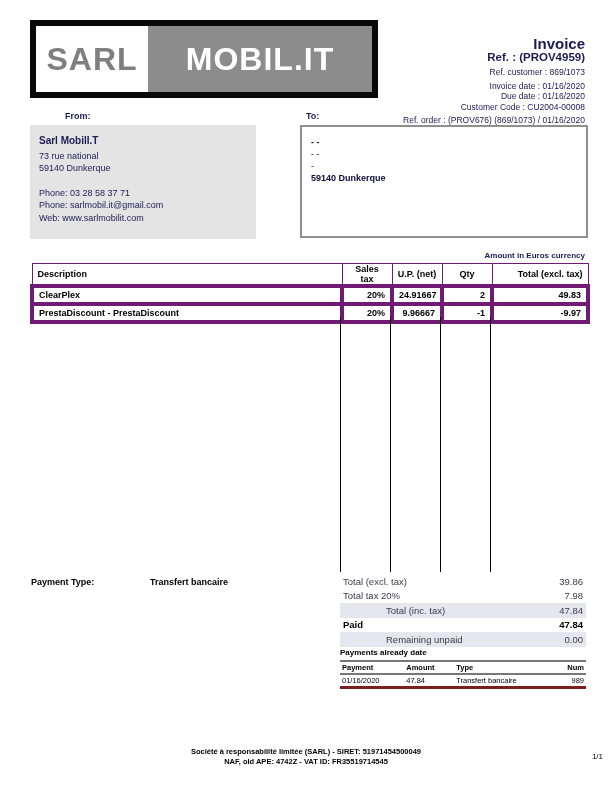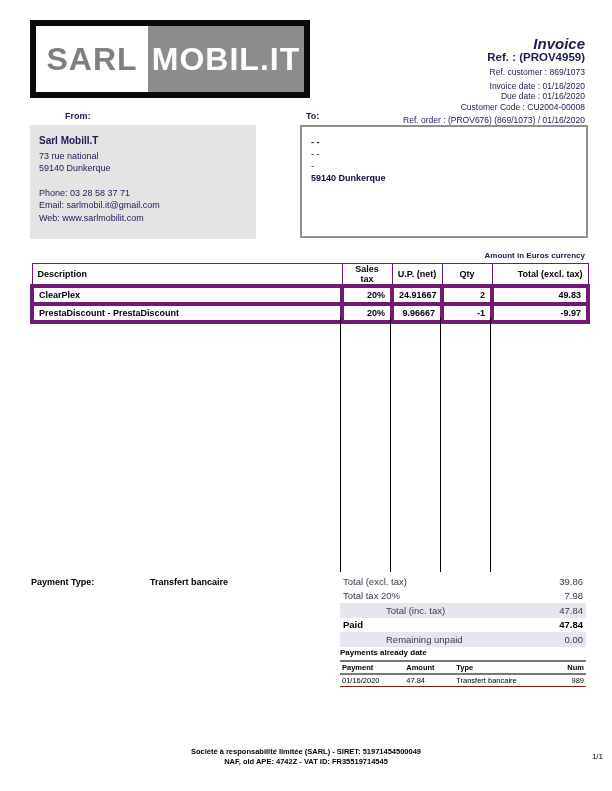--- a/index.html
+++ b/index.html
@@ -8,21 +8,21 @@
     position:relative;
     background:#ffffff;
     font-family:"Liberation Sans","DejaVu Sans",sans-serif;
     color:#1b1b55;
     overflow:hidden;
   }
 
   
   .logo {
     position:absolute; left:30px; top:20px;
-    width:280px; height:78px;
+    width:348px; height:78px;
     background:#0a0a0a;
     display:flex; align-items:stretch;
     padding:6px;
   }
   .logo-left {
     background:#ffffff;
     width:112px;
     display:flex; align-items:center; justify-content:center;
     font-weight:800; font-size:32px; color:#7f7f7f; letter-spacing:1px;
   }
@@ -31,21 +31,21 @@
     flex:1;
     display:flex; align-items:center; justify-content:center;
     font-weight:800; font-size:32px; color:#ffffff; letter-spacing:1px;
   }
 
   
   .hdr {
     position:absolute; right:27px; top:36px;
     text-align:right; color:#1b1b55;
   }
-  .hdr .title { font-size:15px; font-weight:bold; line-height:15px;font-style:italic; }
+  .hdr .title { font-size:15px; font-weight:bold; line-height:15px; }
   .hdr .ref   { font-size:11.5px; font-weight:bold; line-height:13px; margin-bottom:3px; }
   .hdr .line  { font-size:8.5px; line-height:10.5px; }
   .hdr .gap   { margin-top:3px; }
 
   
   .blk-label { position:absolute; top:111px; font-size:9px; font-weight:bold; color:#1b1b55; }
   .from-label { left:27px;padding-left:38px; }
   .to-label   { left:306px; }
   .from-box {
     position:absolute; left:30px; top:125px; width:226px; height:114px;
@@ -105,21 +105,21 @@
   .trow.shaded { background:#e6e6ee;padding-left:46px; }
   .trow.bold { font-weight:bold; color:#000; }
 
   
   .payments { position:absolute; left:340px; top:648px; width:246px; font-size:7.5px; color:#000; }
   .payments .ptitle { font-weight:bold; font-size:8px; margin-bottom:3px; }
   .ptable { width:100%; border-collapse:collapse; }
   .ptable th, .ptable td { text-align:left; padding:1px 2px; height:9px; font-size:7.5px; }
   .ptable th { font-weight:bold; }
   .ptable thead tr { border-top:2px solid #777; border-bottom:2px solid #777; }
-  .ptable tbody tr { border-bottom:1px solid #7f1d1d;margin-left:48px; }
+  .ptable tbody tr { border-bottom:3px solid #7f1d1d;margin-left:48px; }
   .ptable .rgt { text-align:right; }
 
   
   .footer {
     position:absolute; left:0; right:0; top:747px;
     text-align:center; font-size:7.5px; font-weight:bold; color:#000; line-height:9.5px;
   }
   .pagenum { position:absolute; right:9px; top:752px; font-size:8px; color:#000; }
 </style>
 </head>
@@ -144,21 +144,21 @@
   <div class="line gap">Ref. order : (PROV676) (869/1073) / 01/16/2020</div>
 </div>
 
 <div class="blk-label from-label">From:</div>
 <div class="from-box">
   <div class="name">Sarl MobilI.T</div>
   <div>73 rue national</div>
   <div>59140 Dunkerque</div>
   <div class="spacer"></div>
   <div>Phone: 03 28 58 37 71</div>
-  <div>Email: sarlmobil.it@gmail.com</div>
+  <div>Phone: sarlmobil.it@gmail.com</div>
   <div>Web: www.sarlmobilit.com</div>
 </div>
 
 <div class="blk-label to-label">To:</div>
 <div class="to-box">
   <div class="b">- -</div>
   <div>- -</div>
   <div>-</div>
   <div class="b">59140 Dunkerque</div>
 </div>

